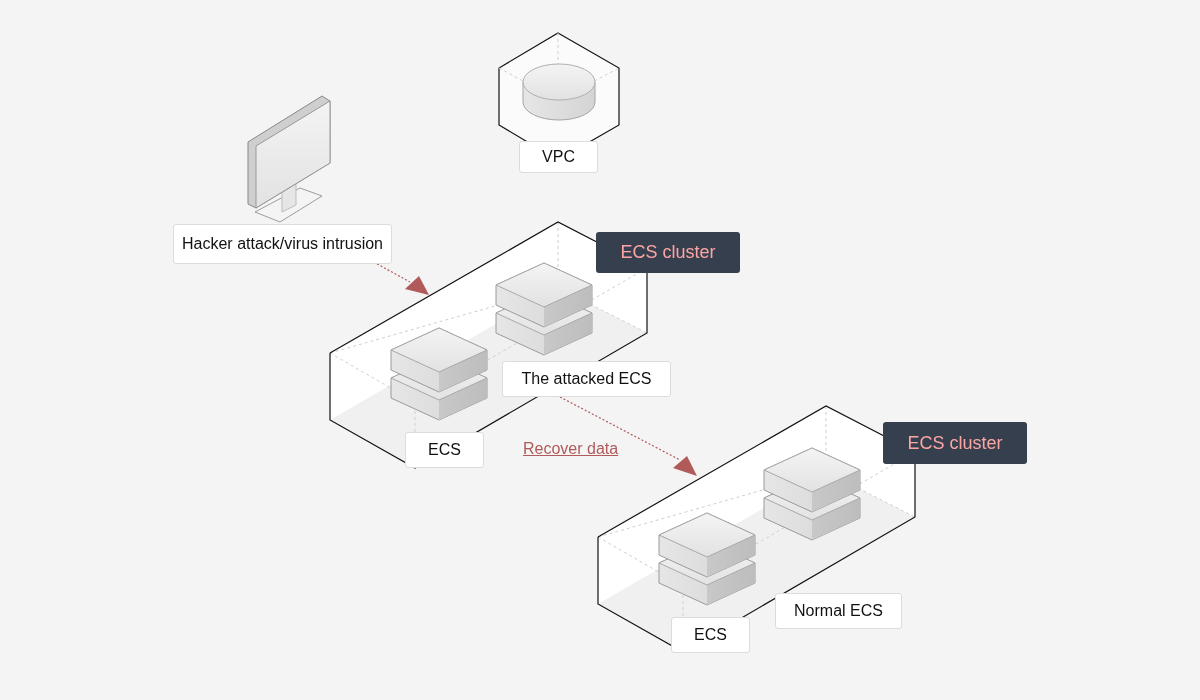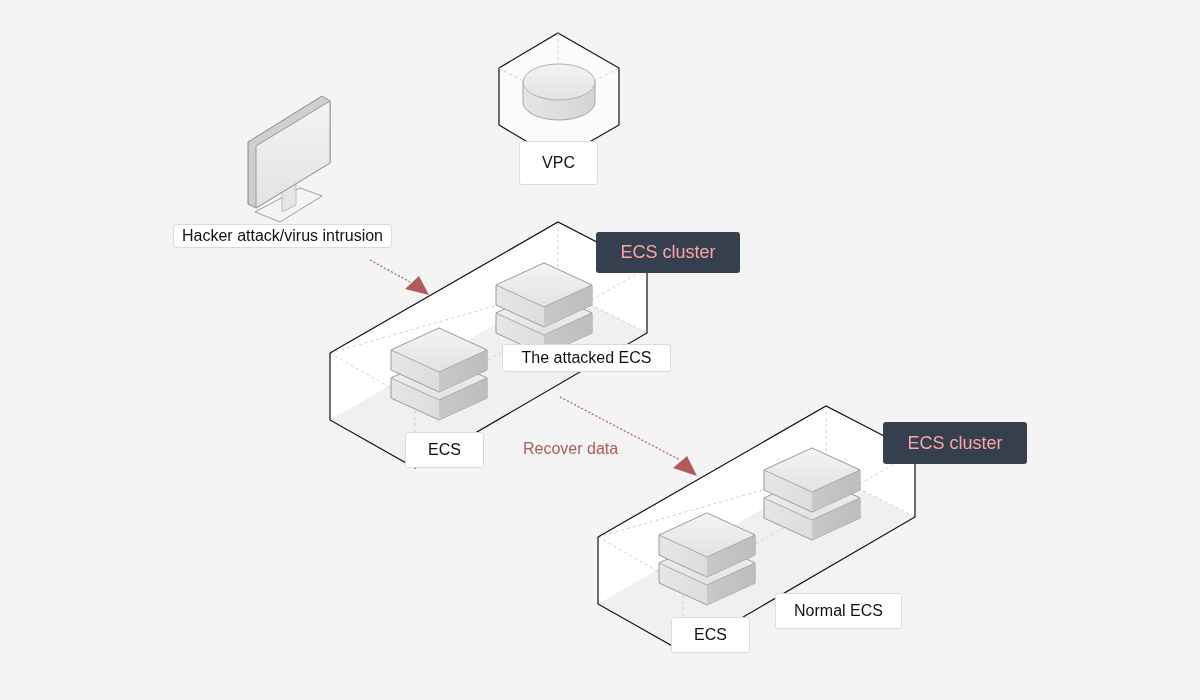--- a/index.html
+++ b/index.html
@@ -89,38 +89,38 @@
   <g>
     <path d="M370,260 L410,282" stroke="#b05a5a" stroke-width="1.2" stroke-dasharray="2,2" fill="none"></path>
     <path d="M405,289 L429,295 L419,276 Z" fill="#b05a5a"></path>
   </g>
   <g>
     <path d="M560,397 L680,460" stroke="#b05a5a" stroke-width="1.2" stroke-dasharray="2,2" fill="none"></path>
     <path d="M673,468 L697,476 L687,456 Z" fill="#b05a5a"></path>
   </g>
 </svg>
 
-<div class="label" style="left:519px;top:141px;width:79px;height:44px;">
+<div class="label" style="left:519px;top:141px;width:79px;height:32px;">
   <span>VPC</span>
 </div>
-<div class="label" style="left:173px;top:224px;width:219px;height:24px;">
+<div class="label" style="left:173px;top:224px;width:219px;height:40px;">
   <span>Hacker attack/virus intrusion</span>
 </div>
 
 <div class="dark" style="left:596px;top:232px;width:144px;height:41px;">
   <span>ECS cluster</span>
 </div>
 <div class="label" style="left:405px;top:432px;width:79px;height:36px;">
   <span>ECS</span>
 </div>
-<div class="label" style="left:502px;top:344px;width:169px;height:28px;">
+<div class="label" style="left:502px;top:361px;width:169px;height:36px;">
   <span>The attacked ECS</span>
 </div>
 
-<div class="edge-text" style="left:523px;top:440px;">Recover data</div>
+<div class="edge-text" style="left:523px;top:440px;text-decoration:underline;">Recover data</div>
 
 <div class="dark" style="left:883px;top:422px;width:144px;height:42px;">
   <span>ECS cluster</span>
 </div>
 <div class="label" style="left:671px;top:617px;width:79px;height:36px;">
   <span>ECS</span>
 </div>
 <div class="label" style="left:775px;top:549px;width:127px;height:36px;margin-top:44px;">
   <span>Normal ECS</span>
 </div>

